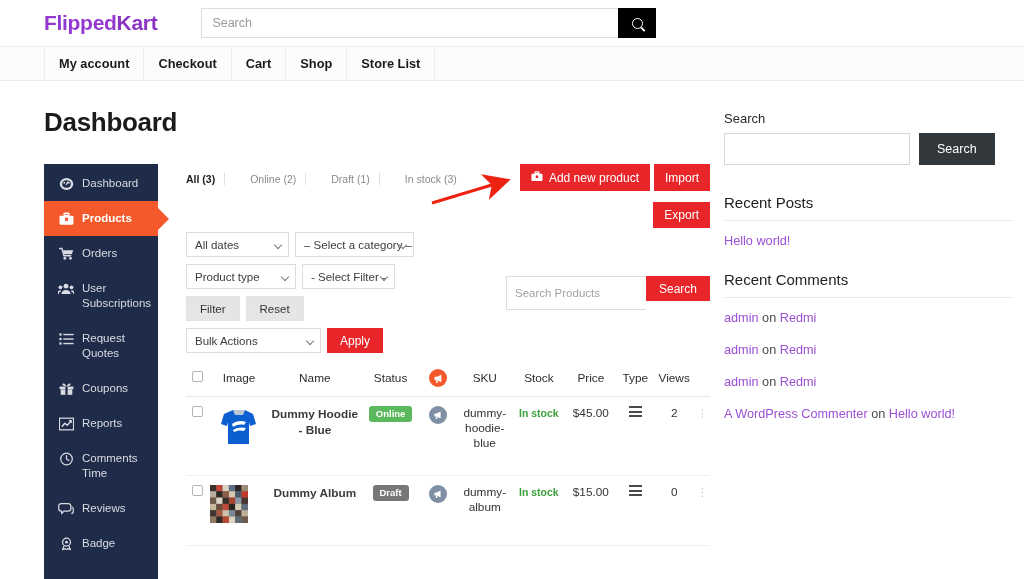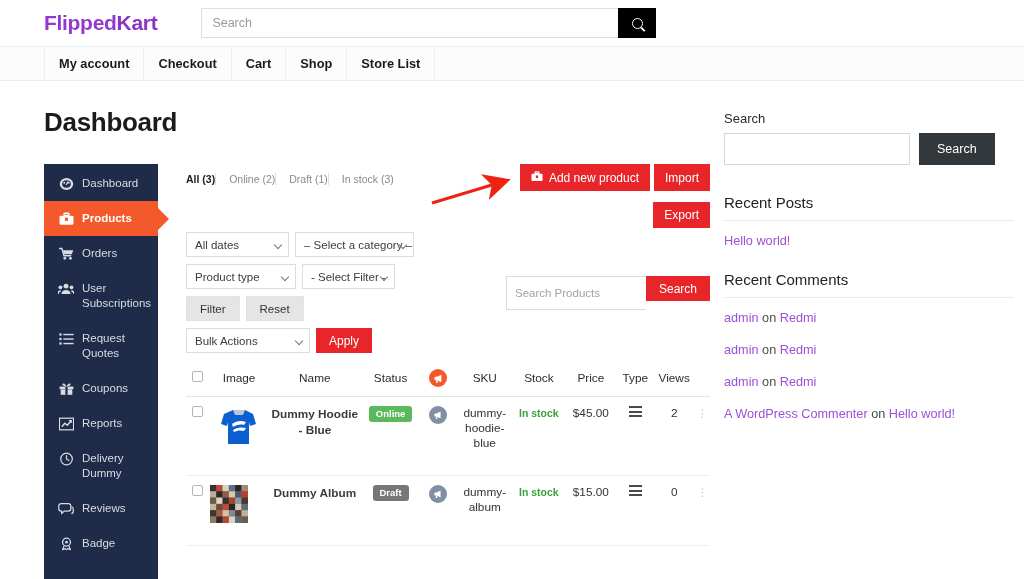--- a/index.html
+++ b/index.html
@@ -155,21 +155,21 @@
   .products { flex: 1; padding-left: 28px; padding-top: 6px; position: relative; }
 
   .subsubsub {
     font-size: 10.5px;
     color: #8a8a8a;
     display: flex;
     gap: 0;
     align-items: center;
     height: 18px;
   }
-  .subsubsub span { margin-right: 13px; border-right: 1px solid #dfdfdf; white-space: nowrap; }
+  .subsubsub span { padding-right: 9px; margin-right: 25px; border-right: 1px solid #dfdfdf; white-space: nowrap; }
   .subsubsub span:last-child { border-right: none; }
   .subsubsub span.on { color: #222; font-weight: bold; }
 
   .topbtns {
     position: absolute;
     top: 0; right: 0;
     width: 200px;
     display: flex;
     flex-direction: column;
     align-items: flex-end;
@@ -211,21 +211,21 @@
     position: absolute; right: 7px; top: 9px;
     width: 6px; height: 6px;
     border-left: 1.3px solid #777;
     border-bottom: 1.3px solid #777;
     transform: rotate(-45deg);
   }
   .sel.w1 { width: 103px; }
   .sel.w2 { width: 119px; }
   .sel.w3 { width: 110px; }
   .sel.w4 { width: 93px; }
-  .sel.w5 { width: 124px; }
+  .sel.w5 { width: 135px; }
 
   .btn-gray {
     background: #e5e5e5;
     border: 1px solid #e2e2e2;
     font-size: 11.5px;
     color: #333;
     height: 25px;
     padding: 0 13px;
     cursor: pointer;
     font-family: "Liberation Sans", sans-serif;
@@ -488,21 +488,21 @@
           <span class="di-label">Reports</span>
         </div>
 
         <div class="dash-item">
           <span class="di-ico">
             <svg width="15" height="14" viewBox="0 0 16 14">
                 <circle cx="8" cy="7" r="6.2" fill="none" stroke="#d9dce3" stroke-width="1.3"></circle>
                 <path d="M8 3.4V7l2.6 1.6" stroke="#d9dce3" stroke-width="1.3" fill="none" stroke-linecap="round"></path>
               </svg>
           </span>
-          <span class="di-label">Delivery Dummy</span>
+          <span class="di-label">Comments Time</span>
         </div>
 
         <div class="dash-item">
           <span class="di-ico">
             <svg width="16" height="14" viewBox="0 0 17 14">
                 <path d="M11 1.2H3.4C1.9 1.2 0.8 2.2 0.8 3.6v3.2c0 1.4 1.1 2.4 2.6 2.4h0.6v2.4L6.6 9.2H11c1.5 0 2.6-1 2.6-2.4V3.6c0-1.4-1.1-2.4-2.6-2.4z" fill="none" stroke="#d9dce3" stroke-width="1.3"></path>
                 <path d="M14.4 4.6c1 0.3 1.8 1.2 1.8 2.4v2.6c0 1.2-0.9 2.1-2.1 2.1" fill="none" stroke="#d9dce3" stroke-width="1.3"></path>
               </svg>
           </span>
           <span class="di-label">Reviews</span>

